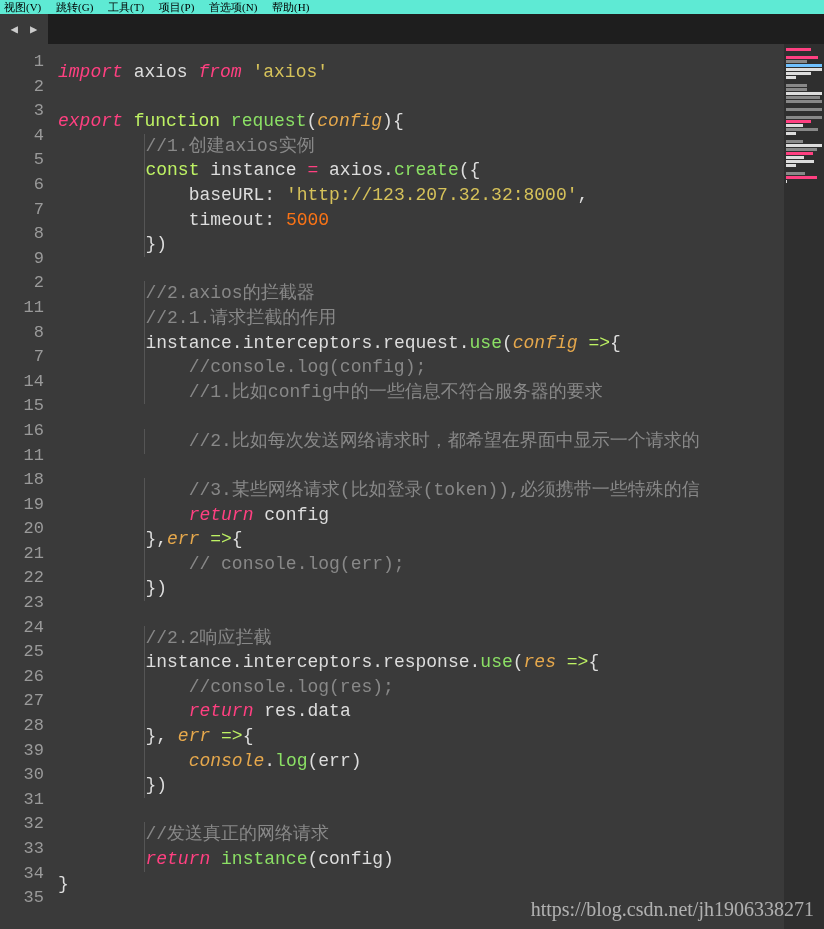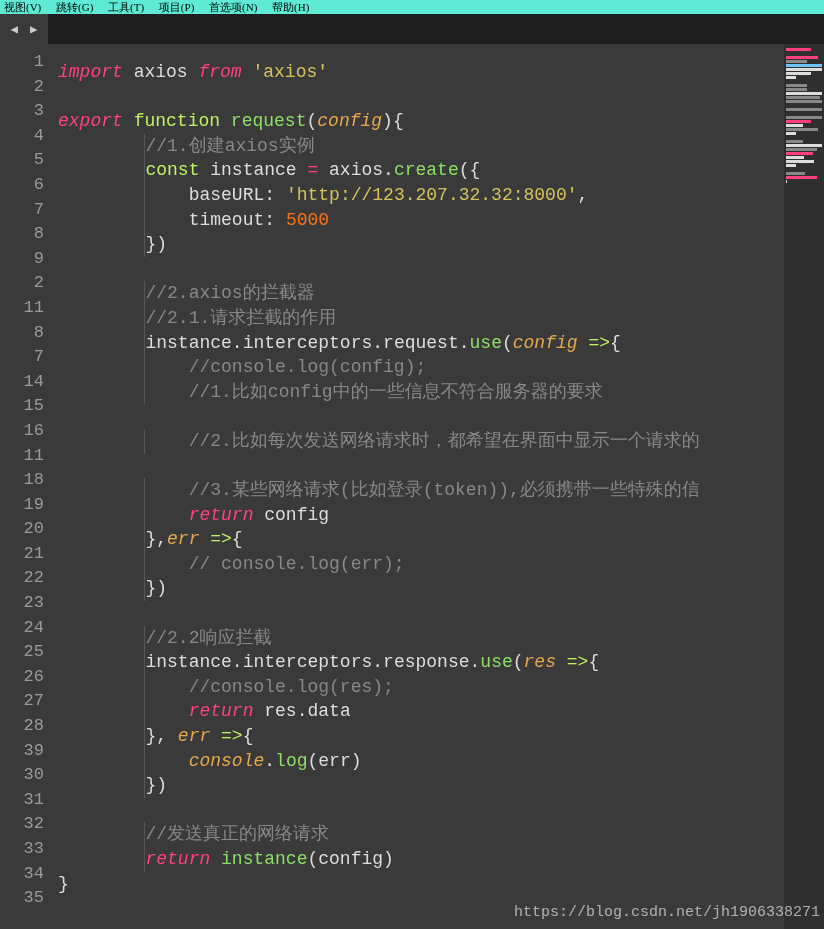--- a/index.html
+++ b/index.html
@@ -116,25 +116,25 @@
   position: relative;
 }
 .minimap-inner {
   position: absolute;
   top: 4px; left: 2px; right: 2px;
   height: 150px;
 }
 .mm-line { height: 3px; margin-bottom: 1px; }
 .watermark {
   position: absolute;
-  right: 4px;
+  right: 10px;
   bottom: 8px;
   color: rgba(255,255,255,0.6);
-  font-size: 15px;
-  font-family: Liberation Mono, monospace;
+  font-size: 20px;
+  font-family: Liberation Serif, serif;
 }
 </style>
 </head>
 <body>
 
 <div class="menubar">
   <span>视图(V)</span>
   <span>跳转(G)</span>
   <span>工具(T)</span>
   <span>项目(P)</span>

